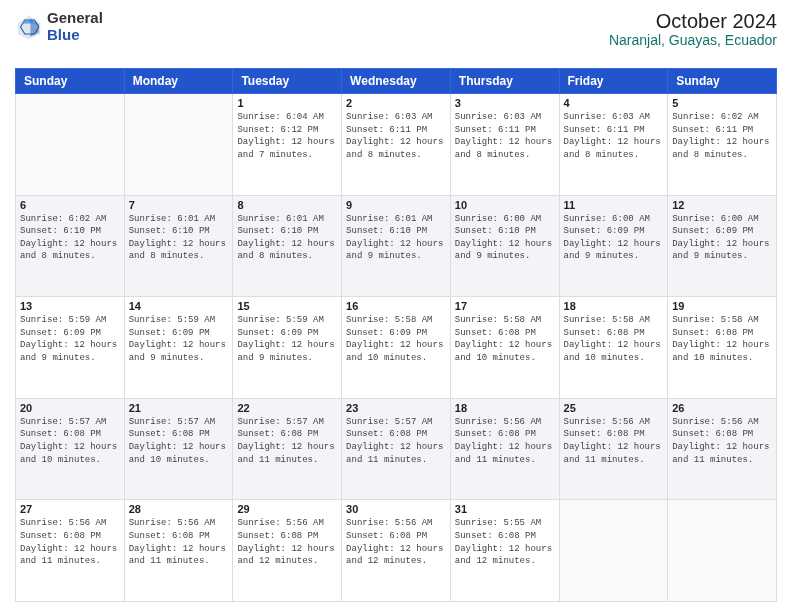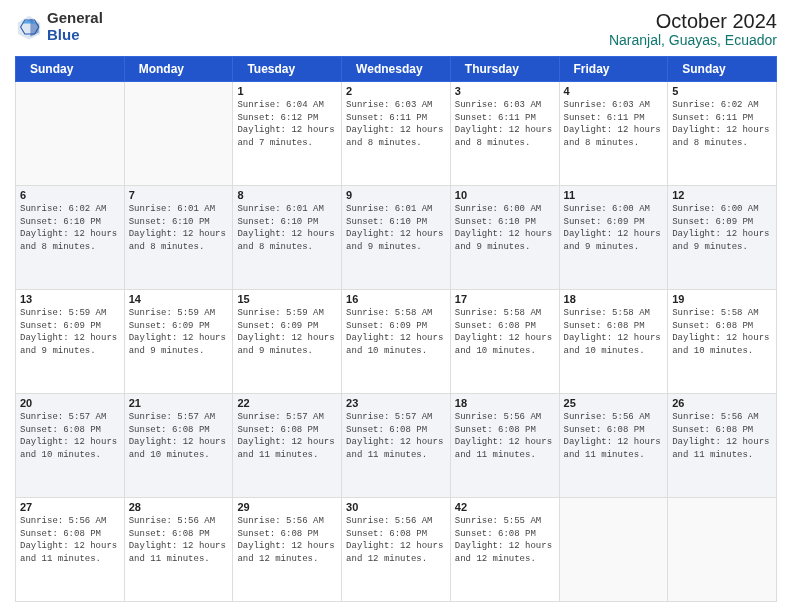--- a/index.html
+++ b/index.html
@@ -14,21 +14,21 @@
       width: 792px;
       height: 612px;
       padding: 10px 15px;
       display: flex;
       flex-direction: column;
     }
     .header {
       display: flex;
       justify-content: space-between;
       align-items: flex-start;
-      margin-bottom: 8px;
+      margin-bottom: 20px;
     }
     .logo {
       display: flex;
       align-items: center;
       gap: 4px;
     }
     .logo-text {
       display: flex;
       flex-direction: column;
       line-height: 1.1;
@@ -65,21 +65,21 @@
       border: 1px solid #ccc;
       border-collapse: collapse;
       width: 100%;
       table-layout: fixed;
     }
     .calendar th {
       background: #2255cc;
       color: #fff;
       font-size: 12px;
       font-weight: bold;
-      padding: 5px 14px;
+      padding: 5px 8px;
       border: 1px solid #3366dd;
       text-align: left;
     }
     .calendar td {
       border: 1px solid #ddd;
       vertical-align: top;
       padding: 3px 4px;
       font-size: 9.5px;
       color: #333;
       height: 88px;
@@ -265,21 +265,21 @@
           </td>
           <td>
             <span class="day-num">29</span>
             <div class="day-info">Sunrise: 5:56 AM<br>Sunset: 6:08 PM<br>Daylight: 12 hours and 12 minutes.</div>
           </td>
           <td>
             <span class="day-num">30</span>
             <div class="day-info">Sunrise: 5:56 AM<br>Sunset: 6:08 PM<br>Daylight: 12 hours and 12 minutes.</div>
           </td>
           <td>
-            <span class="day-num">42</span>
+            <span class="day-num">31</span>
             <div class="day-info">Sunrise: 5:55 AM<br>Sunset: 6:08 PM<br>Daylight: 12 hours and 12 minutes.</div>
           </td>
           <td class="empty"></td>
           <td class="empty"></td>
         </tr>
       </tbody>
   </table>
 </div>
 
 </body></html>

